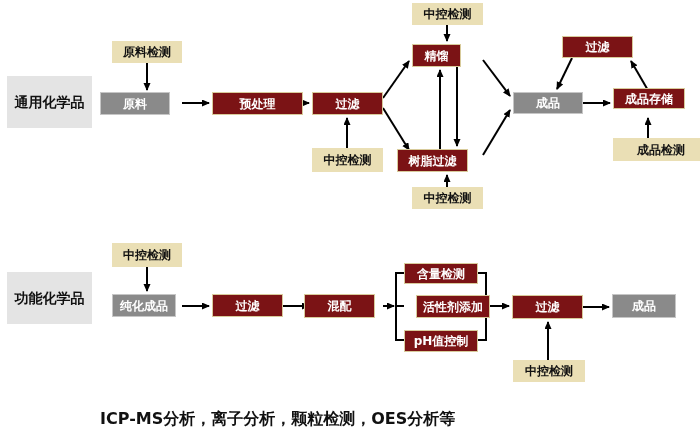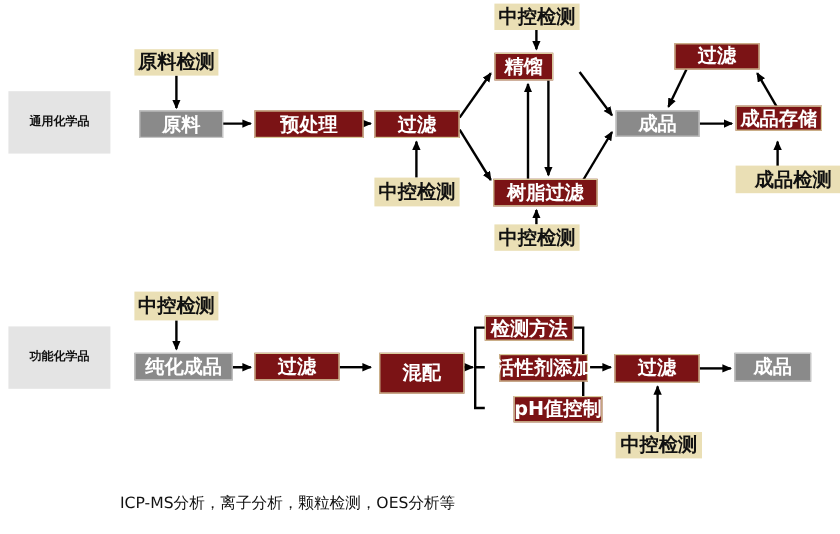--- a/index.html
+++ b/index.html
@@ -3,28 +3,28 @@
 <meta charset="utf-8">
 <style>
   html,body{margin:0;padding:0;background:#ffffff;}
   .canvas{
     position:relative;width:700px;height:445px;background:#ffffff;overflow:hidden;
     font-family:"DejaVu Sans","Liberation Sans",sans-serif;
   }
   .arrow-layer{position:absolute;left:0;top:0;width:700px;height:445px;z-index:1;}
   .node{
     position:absolute;z-index:2;display:flex;align-items:center;justify-content:center;
-    font-weight:bold;font-size:16px;line-height:1;white-space:nowrap;box-sizing:border-box;
+    font-weight:bold;font-size:12px;line-height:1;white-space:nowrap;box-sizing:border-box;
   }
   .red{background:var(--maroon,#7B1315);color:#ffffff;border:1px solid var(--maroon-border,#D8CB9B);}
   .gray{background:var(--gray,#8A8A8A);color:#ffffff;border:1px solid var(--gray-border,#C6C6C6);}
   .beige{background:var(--beige,#EADFB5);color:#111111;}
-  .label-box{background:var(--lightgray,#E4E4E4);color:#111111;font-size:10px;}
+  .label-box{background:var(--lightgray,#E4E4E4);color:#111111;font-size:14px;}
   .legend-text{
-    position:absolute;z-index:2;font-size:13px;color:#111111;display:flex;align-items:center;
+    position:absolute;z-index:2;font-size:16px;color:#111111;display:flex;align-items:center;font-weight:bold;
   }
 </style>
 </head>
 <body>
 
 <div class="canvas">
 
   <svg class="arrow-layer" width="700" height="445" viewBox="0 0 700 445">
     <defs>
       <marker id="ah" markerWidth="9" markerHeight="8" refX="7" refY="3.5" orient="auto" markerUnits="userSpaceOnUse">
@@ -57,39 +57,39 @@
     <path d="M478,273 L486,273 L486,340 L478,340 M478,306 L486,306" stroke="#000" stroke-width="2" fill="none"></path>
     <line x1="486" y1="306" x2="509" y2="306" stroke="#000" stroke-width="2" marker-end="url(#ah)"></line>
     <line x1="583" y1="307" x2="609" y2="307" stroke="#000" stroke-width="2" marker-end="url(#ah)"></line>
     <line x1="548" y1="360" x2="548" y2="322" stroke="#000" stroke-width="2" marker-end="url(#ah)"></line>
   </svg>
 
   <div class="node label-box" style="left:7px;top:76px;width:85px;height:52px">通用化学品</div>
   <div class="node label-box" style="left:7px;top:272px;width:85px;height:52px">功能化学品</div>
 
   <div class="node beige" style="left:112px;top:41px;width:70px;height:22px">原料检测</div>
-  <div class="node gray" style="left:116px;top:92px;width:70px;height:23px">原料</div>
+  <div class="node gray" style="left:100px;top:92px;width:70px;height:23px">原料</div>
   <div class="node red" style="left:212px;top:92px;width:91px;height:23px">预处理</div>
   <div class="node red" style="left:312px;top:92px;width:71px;height:23px">过滤</div>
   <div class="node beige" style="left:312px;top:148px;width:71px;height:24px">中控检测</div>
   <div class="node beige" style="left:412px;top:3px;width:71px;height:22px">中控检测</div>
   <div class="node red" style="left:412px;top:44px;width:49px;height:23px">精馏</div>
-  <div class="node red" style="left:411px;top:149px;width:87px;height:23px">树脂过滤</div>
+  <div class="node red" style="left:397px;top:149px;width:71px;height:23px">树脂过滤</div>
   <div class="node beige" style="left:412px;top:187px;width:71px;height:22px">中控检测</div>
   <div class="node gray" style="left:513px;top:92px;width:70px;height:22px">成品</div>
   <div class="node red" style="left:562px;top:36px;width:71px;height:22px">过滤</div>
   <div class="node red" style="left:613px;top:88px;width:72px;height:21px">成品存储</div>
   <div class="node beige" style="left:613px;top:138px;width:96px;height:23px">成品检测</div>
 
   <div class="node beige" style="left:112px;top:243px;width:70px;height:24px">中控检测</div>
-  <div class="node gray" style="left:112px;top:294px;width:82px;height:23px">纯化成品</div>
+  <div class="node gray" style="left:112px;top:294px;width:64px;height:23px">纯化成品</div>
   <div class="node red" style="left:212px;top:294px;width:71px;height:23px">过滤</div>
-  <div class="node red" style="left:316px;top:294px;width:71px;height:34px">混配</div>
-  <div class="node red" style="left:404px;top:263px;width:74px;height:21px">检测方法</div>
+  <div class="node red" style="left:304px;top:294px;width:71px;height:24px">混配</div>
+  <div class="node red" style="left:404px;top:263px;width:74px;height:21px">含量检测</div>
   <div class="node red" style="left:416px;top:295px;width:74px;height:23px">活性剂添加</div>
-  <div class="node red" style="left:428px;top:330px;width:74px;height:22px">pH值控制</div>
+  <div class="node red" style="left:404px;top:330px;width:74px;height:22px">pH值控制</div>
   <div class="node red" style="left:512px;top:295px;width:71px;height:24px">过滤</div>
   <div class="node gray" style="left:612px;top:294px;width:64px;height:24px">成品</div>
   <div class="node beige" style="left:513px;top:360px;width:72px;height:22px">中控检测</div>
 
   <div class="legend-text" style="left:100px;top:408px;height:22px">ICP-MS分析，离子分析，颗粒检测，OES分析等</div>
 
 </div>
 
 </body></html>

